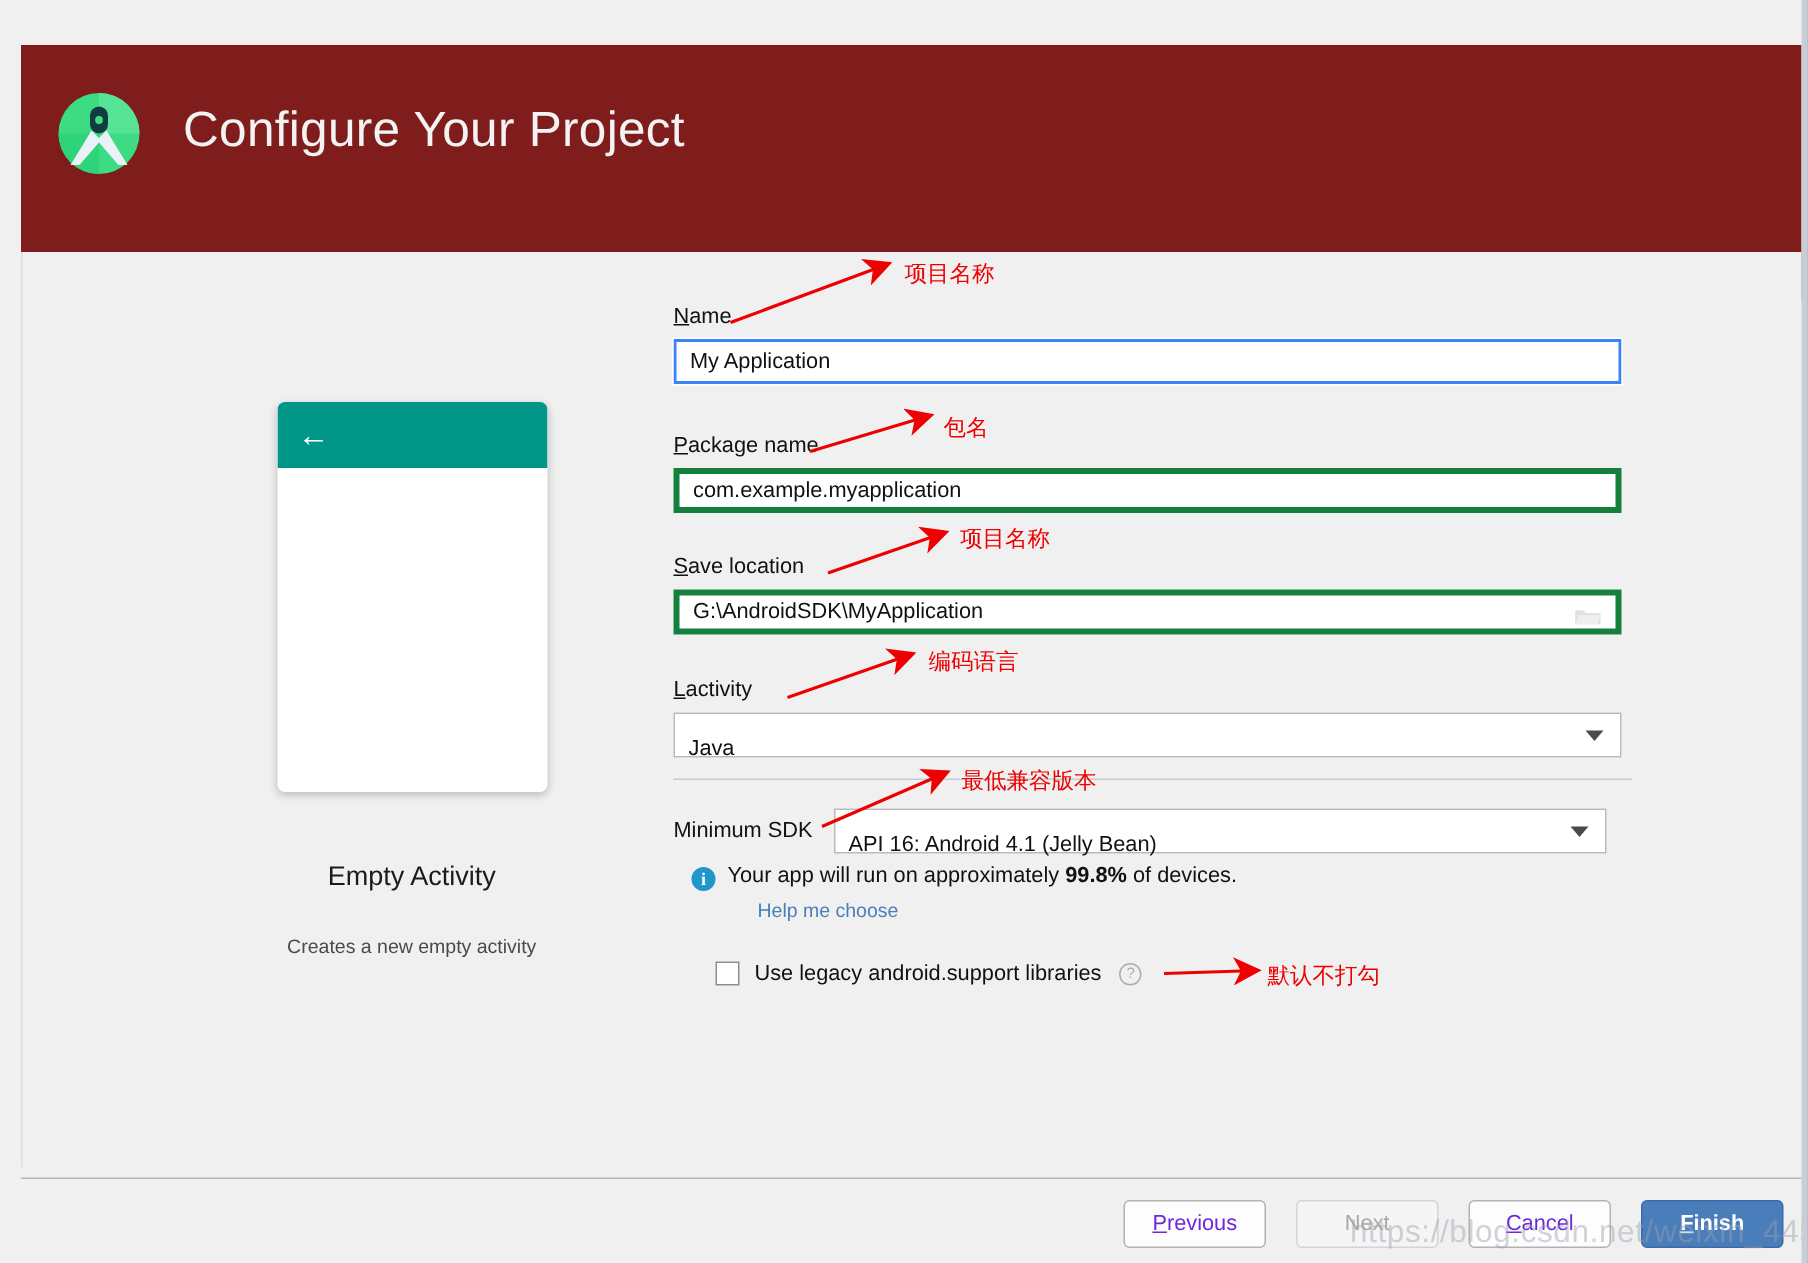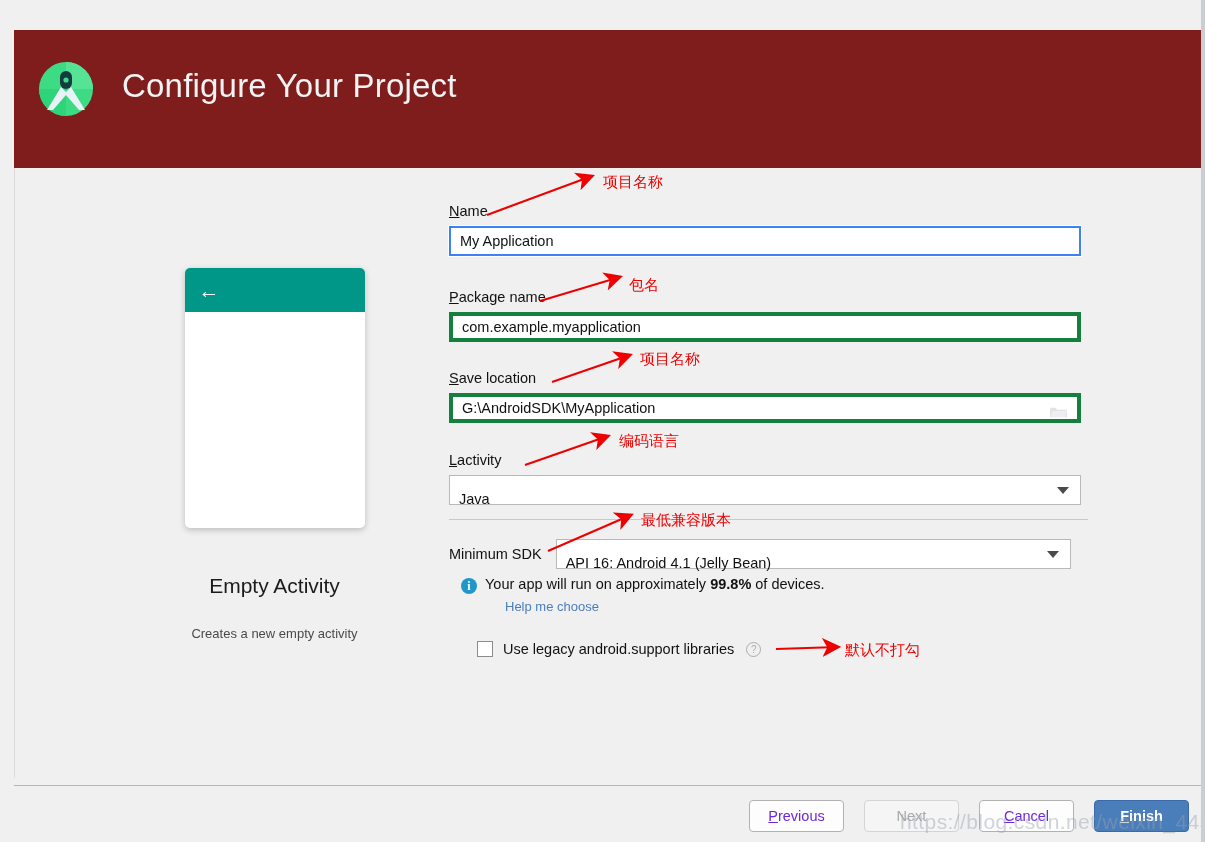--- a/index.html
+++ b/index.html
@@ -83,21 +83,21 @@
     overflow: hidden;
     margin: 0 auto;
   }
   .phone-bar {
     height: 44px; background: #009688;
     display: flex; align-items: center;
   }
   .phone-back { margin-left: 14px; color: #fff; font-size: 21px; line-height: 1; }
   .preview-title {
     margin-top: 46px; text-align: center;
-    font-size: 21px; color: #1b1b1b;
+    font-size: 18px; color: #1b1b1b;
   }
   .preview-desc {
     margin-top: 28px; text-align: center;
     font-size: 13px; color: #4a4a4a;
   }
 
   
   .form {
     position: absolute; left: 434px; top: 0; width: 650px;
   }

